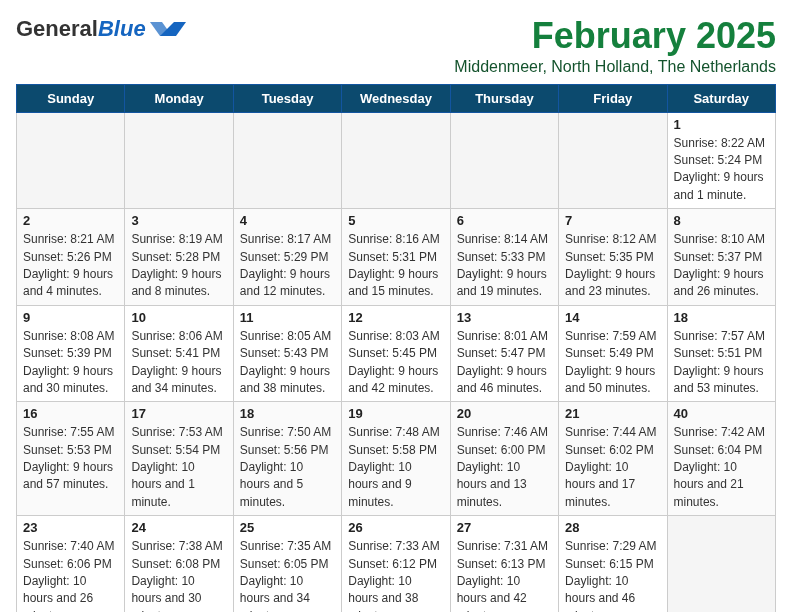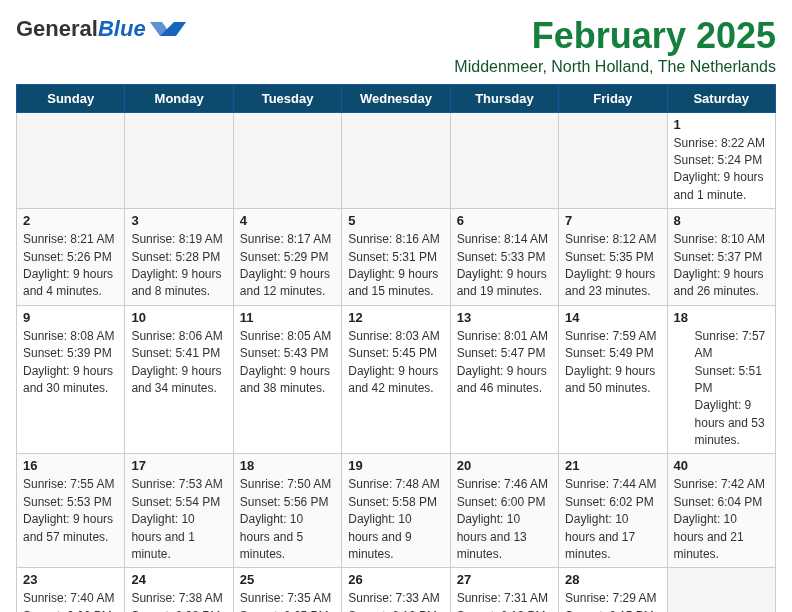--- a/index.html
+++ b/index.html
@@ -200,21 +200,21 @@
 Daylight: 9 hours and 46 minutes.</div>
         </td>
         <td>
           <span class="day-number">14</span>
           <div class="day-info" style="white-space: pre-line;">Sunrise: 7:59 AM
 Sunset: 5:49 PM
 Daylight: 9 hours and 50 minutes.</div>
         </td>
         <td>
           <span class="day-number">18</span>
-          <div class="day-info" style="white-space: pre-line; margin-left: 21px;">Sunrise: 7:57 AM
+          <div class="day-info" style="white-space: pre-line;">Sunrise: 7:57 AM
 Sunset: 5:51 PM
 Daylight: 9 hours and 53 minutes.</div>
         </td>
       </tr>
       <tr>
         <td>
           <span class="day-number">16</span>
           <div class="day-info" style="white-space: pre-line;">Sunrise: 7:55 AM
 Sunset: 5:53 PM
 Daylight: 9 hours and 57 minutes.</div>

